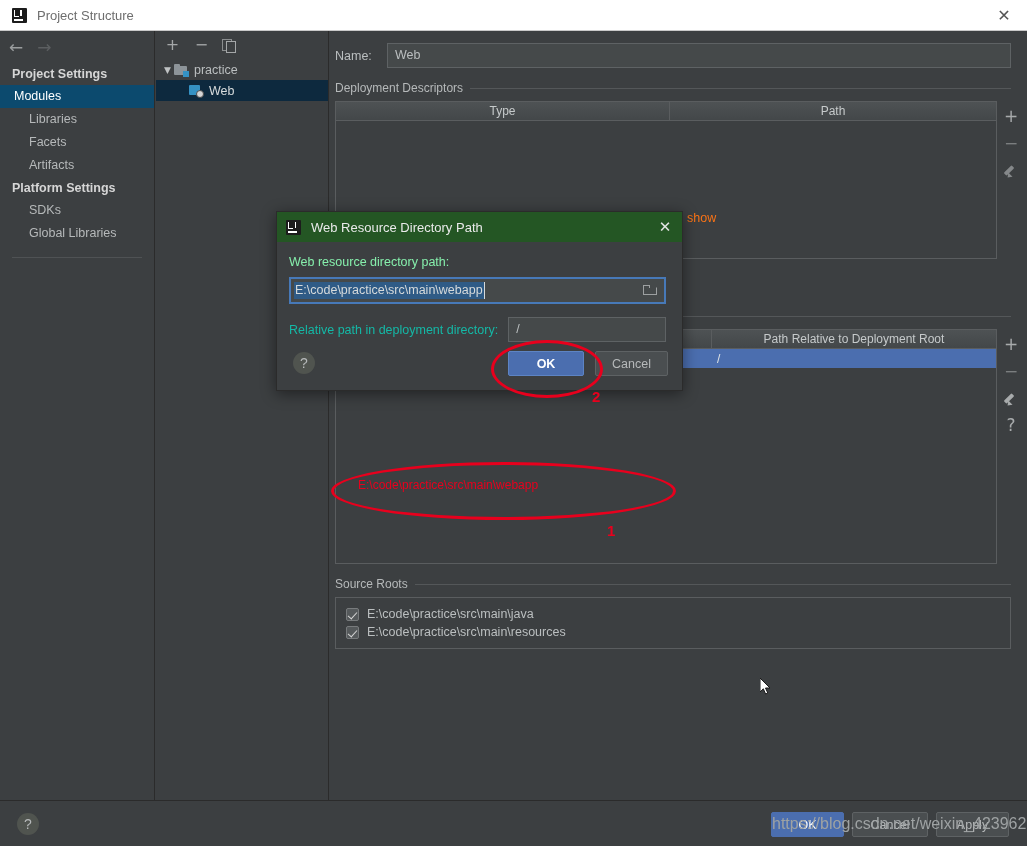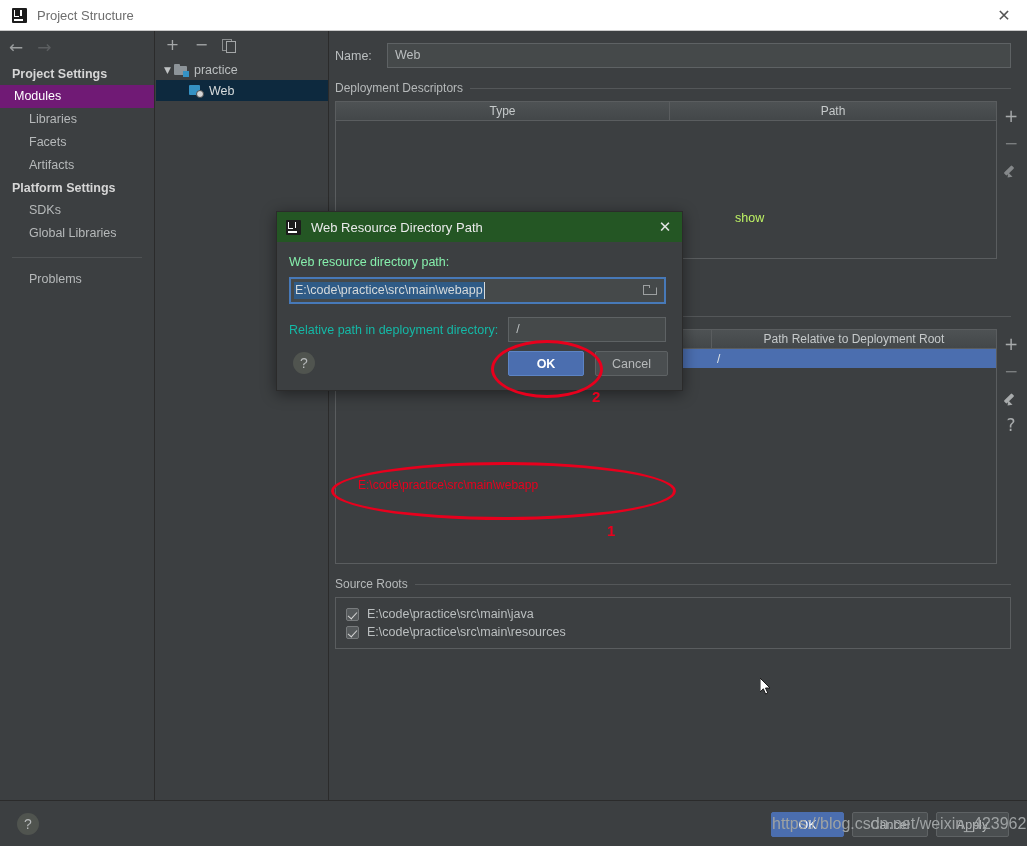--- a/index.html
+++ b/index.html
@@ -71,21 +71,21 @@
   .nav-arrow.disabled { color: #5c5f61; }
   .sb-group {
     font-size: 12.5px; font-weight: bold; color: #d6d6d6;
     padding: 4px 0 4px 12px;
   }
   .sb-item {
     font-size: 12.5px; color: #b6b9ba;
     padding: 3px 0 3px 29px;
     height: 23px; line-height: 17px;
   }
-  .sb-item.selected { background: #701a75; color: #ffffff; padding-left: 14px; }
+  .sb-item.selected { background: #0c4a6e; color: #ffffff; padding-left: 14px; }
   .sb-sep {
     height: 1px; background: #4f5254; margin: 12px 12px 10px 12px;
   }
 
   
   .treepanel {
     position: absolute; left: 156px; top: 31px; width: 173px; height: 769px;
     background: #3c3f41;
     border-right: 1px solid #2b2b2b;
   }
@@ -359,21 +359,21 @@
     font-size: 16px; color: #9ea2a3; white-space: nowrap;
     pointer-events: none;
   }
   
   .cursor-arrow {
     position: absolute; left: 760px; top: 678px; width: 12px; height: 18px;
     pointer-events: none;
   }
   .show-text {
     position: absolute; left: 687px; top: 211px;
-    font-size: 12.5px; color: #bef264; margin-left: 48px;
+    font-size: 12.5px; color: #f97316;
   }
 </style>
 </head>
 <body>
 
 <div id="app">
 
   <div class="titlebar">
     <div class="titlebar-icon">
       <span class="ij-logo">
@@ -394,21 +394,20 @@
     <div class="sb-item selected">Modules</div>
     <div class="sb-item">Libraries</div>
     <div class="sb-item">Facets</div>
     <div class="sb-item">Artifacts</div>
 
     <div class="sb-group">Platform Settings</div>
     <div class="sb-item">SDKs</div>
     <div class="sb-item">Global Libraries</div>
 
     <div class="sb-sep"></div>
-    <div class="sb-item">Problems</div>
   </div>
 
   <div class="treepanel">
     <div class="tree-toolbar">
       <span class="tb-btn">+</span>
       <span class="tb-btn">−</span>
       <span class="tb-copy"></span>
     </div>
 
     <div class="tree-row root">

